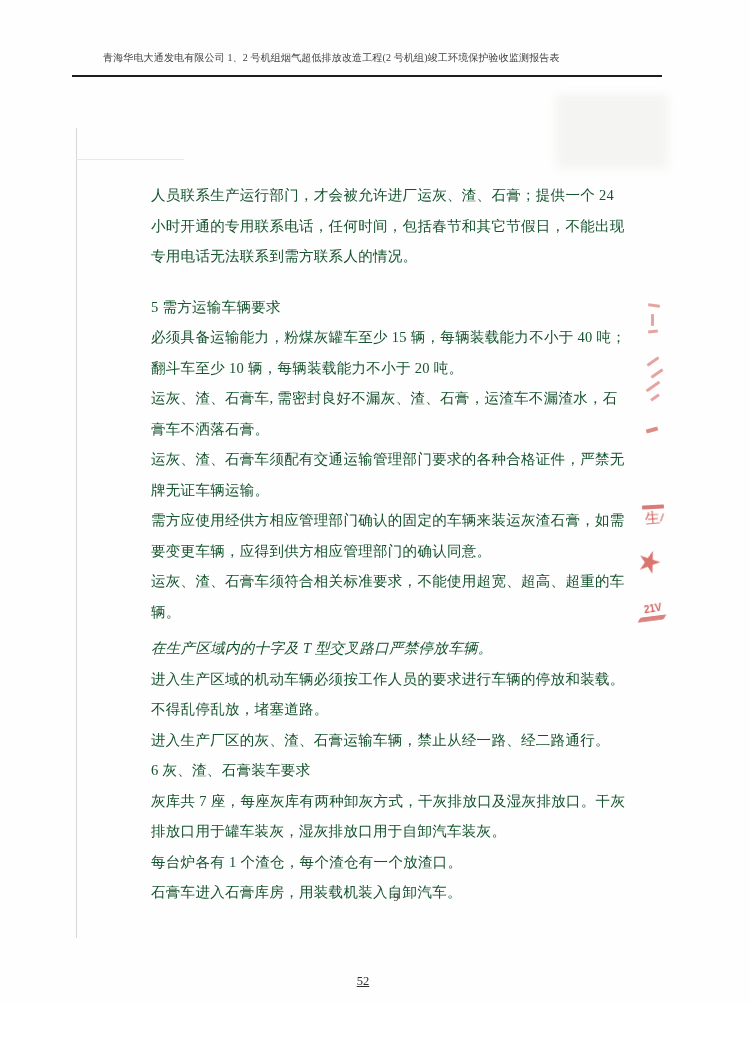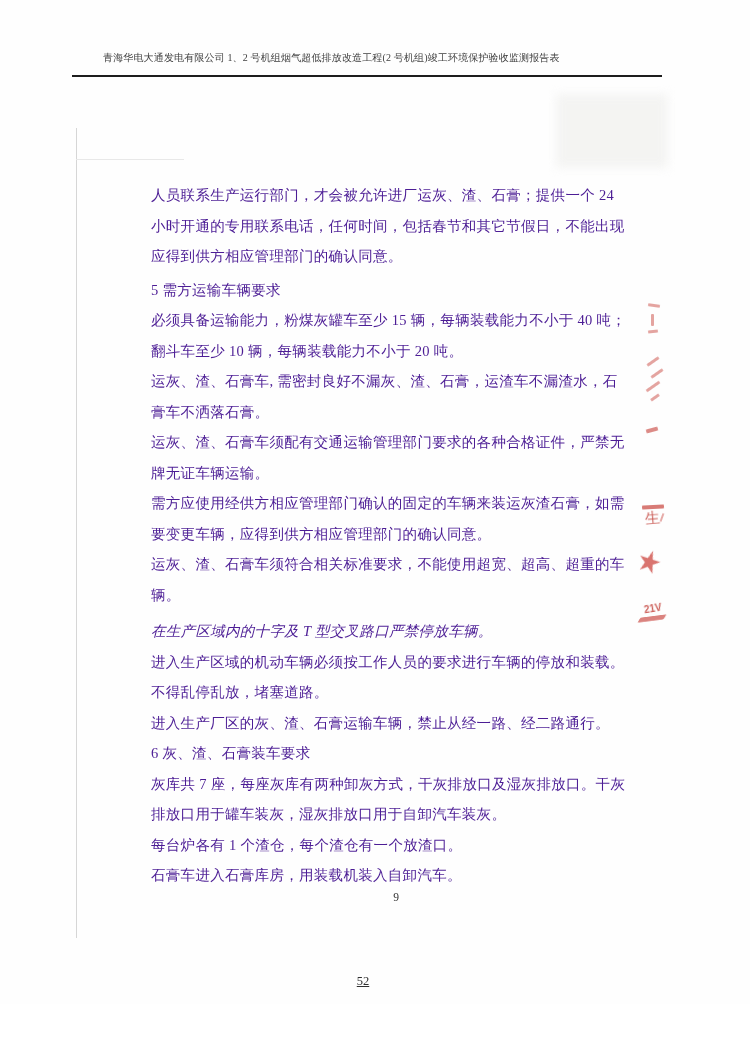--- a/index.html
+++ b/index.html
@@ -16,24 +16,24 @@
   .header-rule{
     position:absolute;left:72px;top:75px;width:590px;height:2px;background:#1d1d1d;
   }
   
   .scan-edge-left{position:absolute;left:76px;top:128px;width:1px;height:810px;background:#d6d6d6;}
   .scan-edge-top{position:absolute;left:76px;top:159px;width:108px;height:1px;background:#e8e8e8;}
   .scan-shadow{position:absolute;left:556px;top:94px;width:112px;height:74px;background:#f0f0ee;filter:blur(5px);opacity:.7;}
   
   .body-text{
     position:absolute;left:151px;top:180px;width:520px;
-    font-size:14.5px;letter-spacing:0.3px;color:#4c1d95;
+    font-size:14.5px;letter-spacing:0.3px;color:#14532d;
   }
   .body-text .bodyline{height:30.5px;line-height:30.5px;white-space:nowrap;}
-  .body-text div:nth-of-type(4){margin-top:3px;}   
+  .body-text div:nth-of-type(4){margin-top:20px;}   
   .body-text div:nth-of-type(15){margin-top:6px;font-style:italic;}  
   .inner-pageno{
     position:absolute;left:151px;top:891px;width:490px;text-align:center;
     font-size:11.5px;color:#333333;
   }
   .outer-pageno{
     position:absolute;left:338px;top:974px;width:50px;text-align:center;
     font-size:12.5px;color:#2e2e2e;text-decoration:underline;
   }
   
@@ -55,21 +55,21 @@
   <div class="header-rule"></div>
 
   <div class="scan-shadow"></div>
   <div class="scan-edge-left"></div>
   <div class="scan-edge-top"></div>
 
   <div class="body-text">
 
   <div class="bodyline">人员联系生产运行部门，才会被允许进厂运灰、渣、石膏；提供一个 24</div>
       <div class="bodyline">小时开通的专用联系电话，任何时间，包括春节和其它节假日，不能出现</div>
-      <div class="bodyline">应得到供方相应管理部门的确认同意。</div>
+      <div class="bodyline">专用电话无法联系到需方联系人的情况。</div>
       <div class="bodyline">5 需方运输车辆要求</div>
       <div class="bodyline">必须具备运输能力，粉煤灰罐车至少 15 辆，每辆装载能力不小于 40 吨；</div>
       <div class="bodyline">翻斗车至少 10 辆，每辆装载能力不小于 20 吨。</div>
       <div class="bodyline">运灰、渣、石膏车, 需密封良好不漏灰、渣、石膏，运渣车不漏渣水，石</div>
       <div class="bodyline">膏车不洒落石膏。</div>
       <div class="bodyline">运灰、渣、石膏车须配有交通运输管理部门要求的各种合格证件，严禁无</div>
       <div class="bodyline">牌无证车辆运输。</div>
       <div class="bodyline">需方应使用经供方相应管理部门确认的固定的车辆来装运灰渣石膏，如需</div>
       <div class="bodyline">要变更车辆，应得到供方相应管理部门的确认同意。</div>
       <div class="bodyline">运灰、渣、石膏车须符合相关标准要求，不能使用超宽、超高、超重的车</div>

